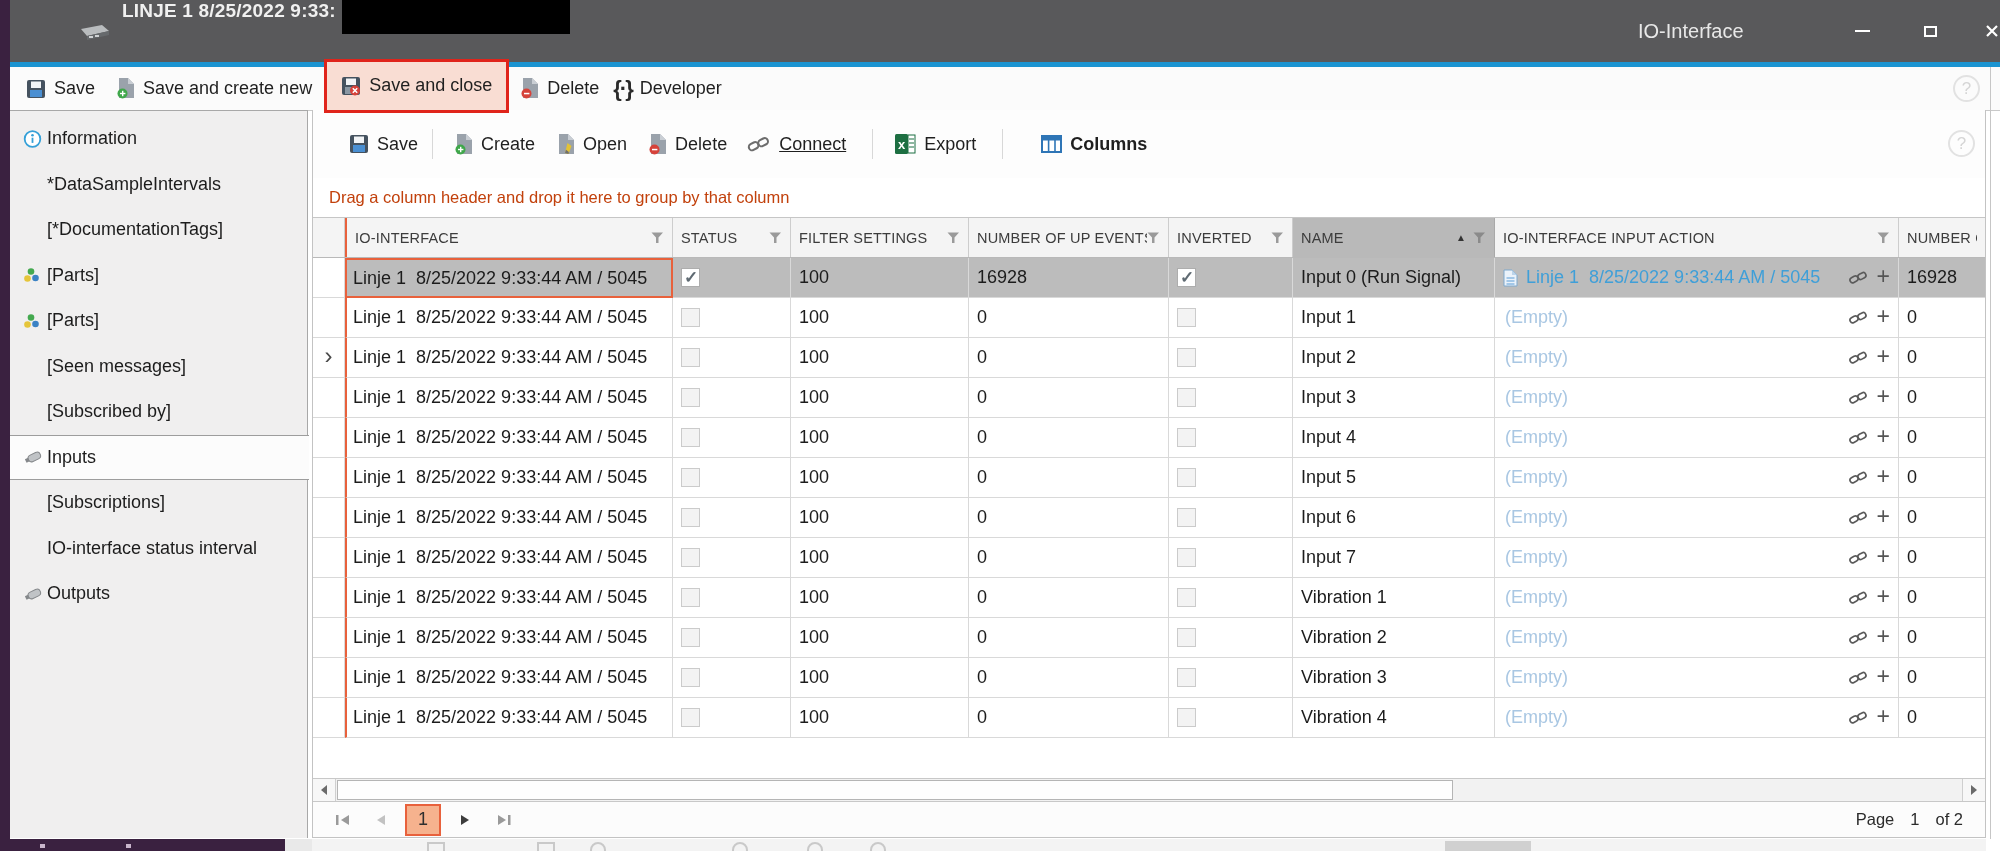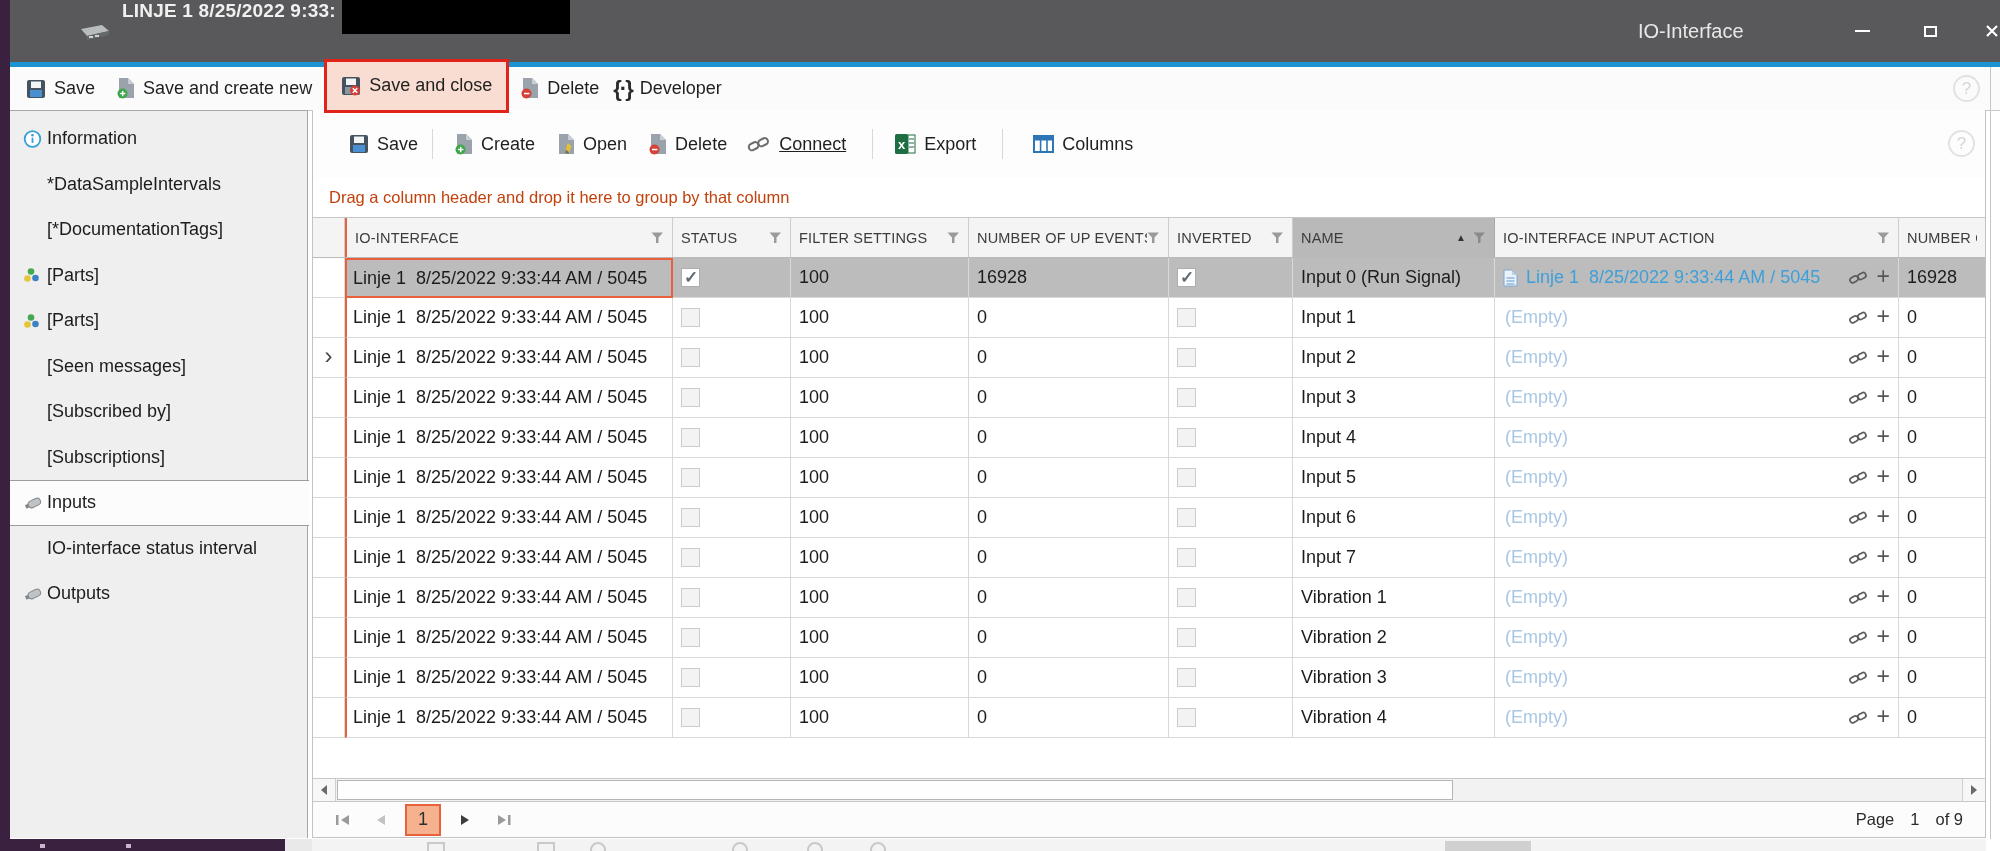--- a/index.html
+++ b/index.html
@@ -228,33 +228,33 @@
           </svg>
       </span>
       <span>[Parts]</span>
     </div>
     <div class="sb-item">
       <span>[Seen messages]</span>
     </div>
     <div class="sb-item">
       <span>[Subscribed by]</span>
     </div>
-    <div class="sb-item">
-      <span>[Subscriptions]</span>
-    </div>
     <div class="sb-item selected">
       <span class="sb-icon">
         <svg width="21" height="17" viewBox="0 0 21 17">
             <g transform="rotate(-25 10 8)">
               <rect x="4.5" y="5.5" width="13" height="7" rx="3.5" fill="#c0c3c6" stroke="#85888b"></rect>
               <rect x="1.5" y="7" width="3.5" height="4" fill="#85888b"></rect>
             </g>
           </svg>
       </span>
       <span>Inputs</span>
+    </div>
+    <div class="sb-item">
+      <span>[Subscriptions]</span>
     </div>
     <div class="sb-item">
       <span>IO-interface status interval</span>
     </div>
     <div class="sb-item">
       <span class="sb-icon">
         <svg width="21" height="17" viewBox="0 0 21 17">
             <g transform="rotate(-25 10 8)">
               <rect x="4.5" y="5.5" width="13" height="7" rx="3.5" fill="#c0c3c6" stroke="#85888b"></rect>
               <rect x="1.5" y="7" width="3.5" height="4" fill="#85888b"></rect>
@@ -318,21 +318,21 @@
       <div class="tb-item" style="margin-left:8px;">
         <svg width="21" height="20" viewBox="0 0 21 20">
             <rect x="13" y="1" width="7" height="18" fill="#fff" stroke="#1d6f42"></rect>
             <path d="M14 5 h5 M14 9 h5 M14 13 h5" stroke="#1d6f42" stroke-width="1.2"></path>
             <rect x="0" y="0" width="13" height="20" rx="1.5" fill="#1d6f42"></rect>
             <text x="3" y="15" fill="#fff" font-size="13" font-family="Liberation Sans,sans-serif" font-weight="bold">x</text>
           </svg>
         <span>Export</span>
       </div>
       <div class="tb2-sep" style="margin-left:26px;"></div>
-      <div class="tb-item" style="margin-left:16px;">
+      <div class="tb-item" style="margin-left:24px;font-weight:bold;">
         <svg width="21" height="20" viewBox="0 0 21 20">
             <rect x="1" y="2" width="19" height="16" fill="#fff" stroke="#2e75b6" stroke-width="2"></rect>
             <rect x="1" y="2" width="19" height="4.5" fill="#2e75b6"></rect>
             <line x1="7.6" y1="6" x2="7.6" y2="18" stroke="#2e75b6" stroke-width="1.6"></line>
             <line x1="14" y1="6" x2="14" y2="18" stroke="#2e75b6" stroke-width="1.6"></line>
           </svg>
         <span>Columns</span>
       </div>
       <div class="help-circle tb2-help">?</div>
     </div>
@@ -767,21 +767,21 @@
       </div>
       <div class="pg-btn">
         <svg width="17" height="14" viewBox="0 0 17 14">
             <path d="M3 2 L11 7 L3 12 Z" fill="#9a9a9a"></path>
             <rect x="13" y="2" width="2.5" height="10" fill="#9a9a9a"></rect>
           </svg>
       </div>
       <div class="pg-info">
         <span>Page</span>
         <span>1</span>
-        <span>of 9</span>
+        <span>of 2</span>
       </div>
     </div>
   </div>
 
   <div class="bottomstrip">
     <span class="partial-rect" style="left:115px;"></span>
     <span class="partial-rect" style="left:225px;"></span>
     <span class="partial-icon" style="left:278px;"></span>
     <span class="partial-icon" style="left:420px;"></span>
     <span class="partial-icon" style="left:495px;"></span>

